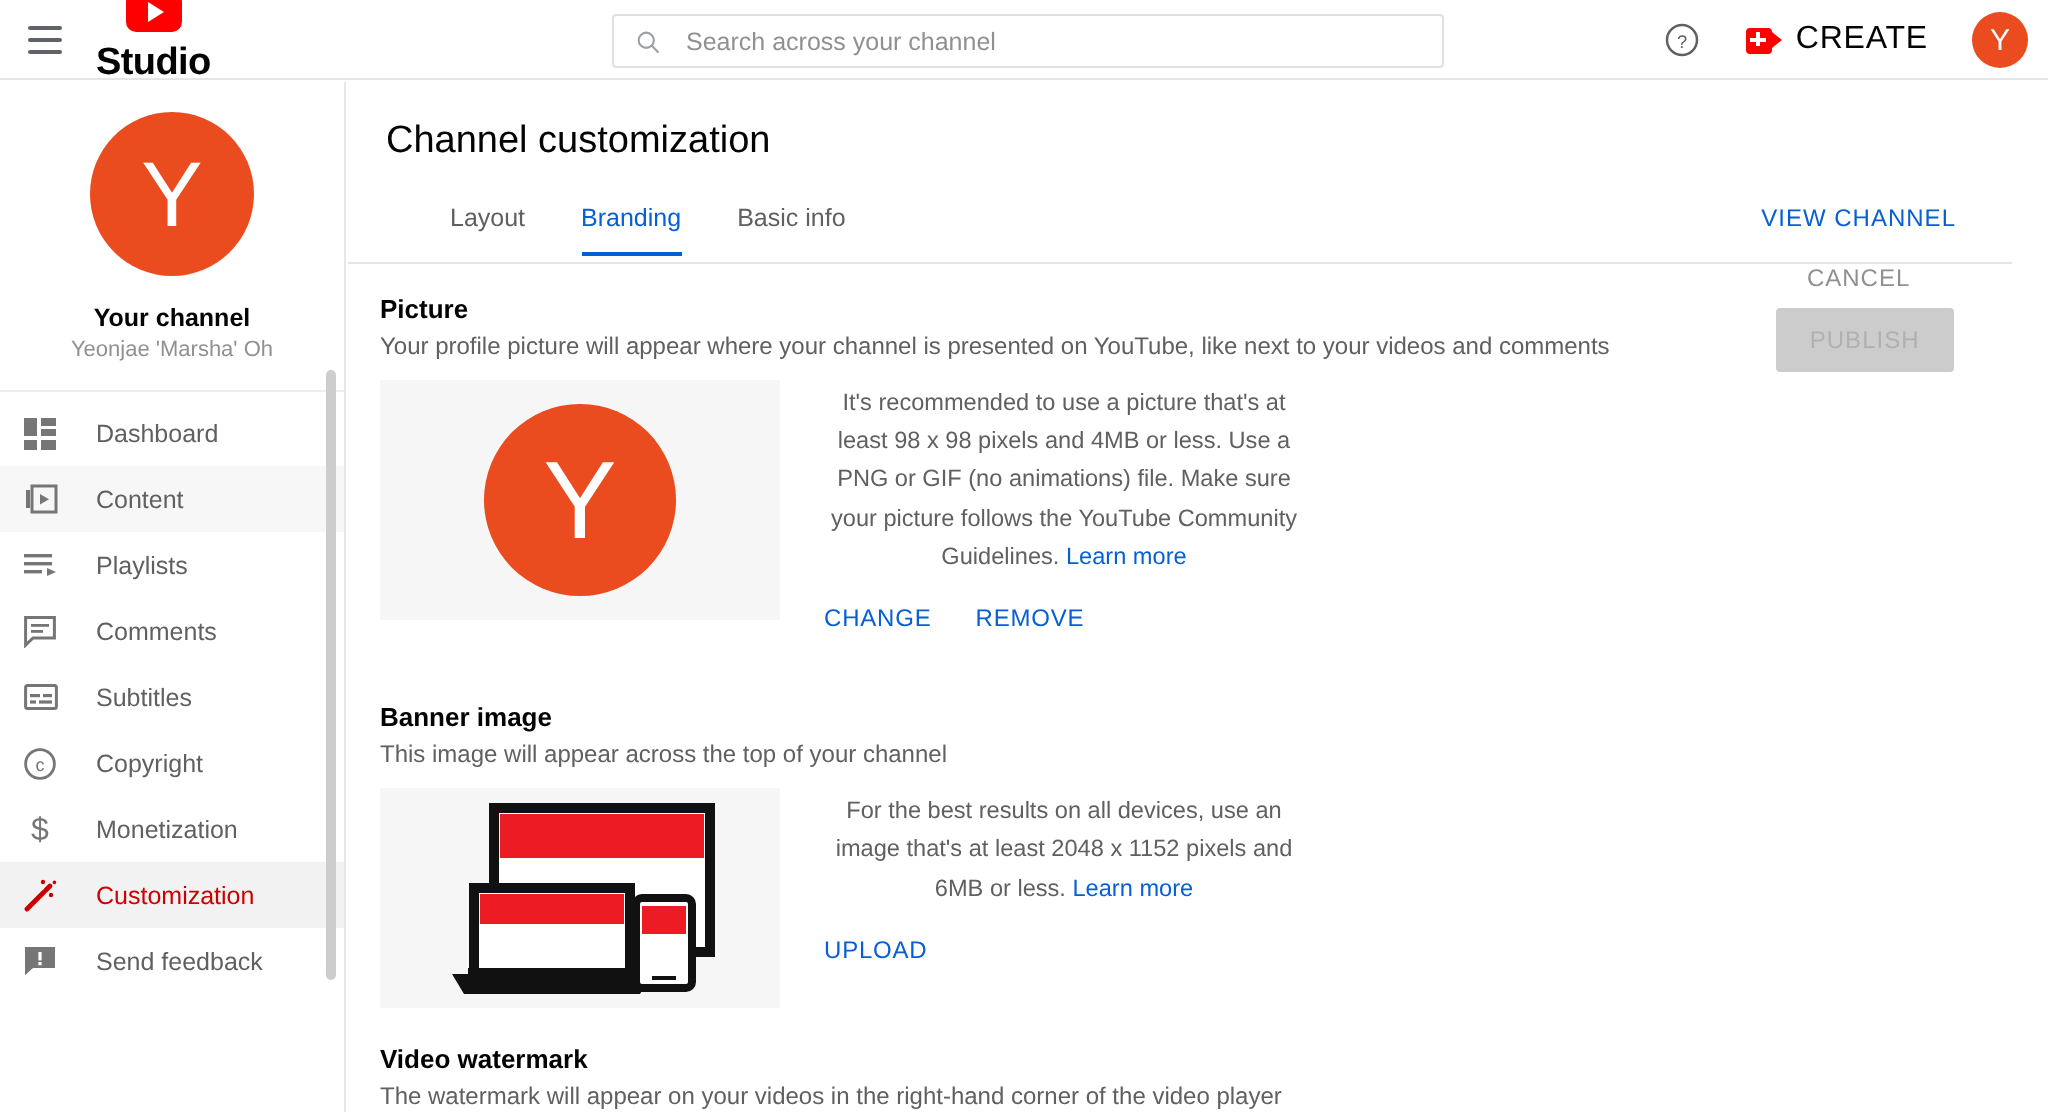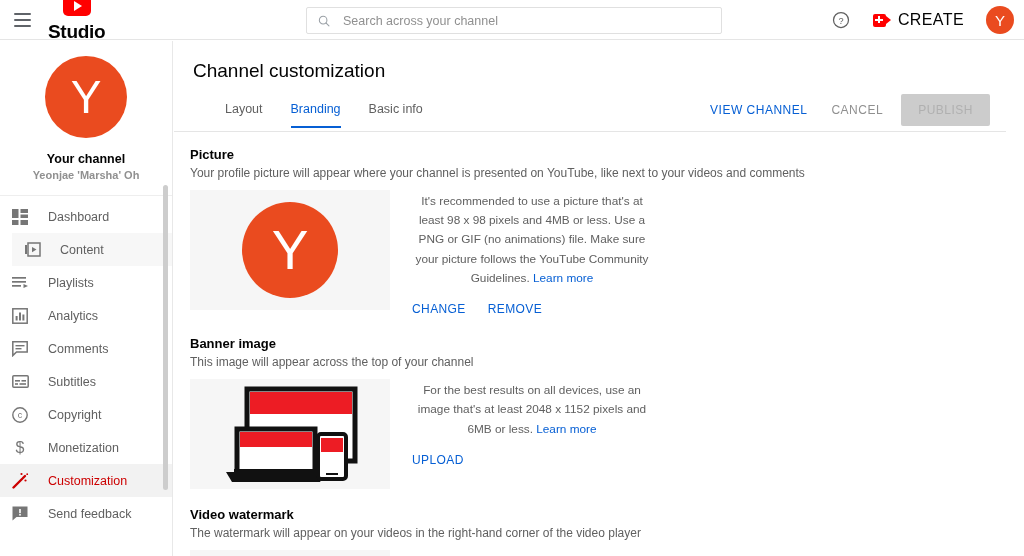--- a/index.html
+++ b/index.html
@@ -96,29 +96,29 @@
     display: flex; flex-direction: column; align-items: center;
     border-bottom: 1px solid #eeeeee;
   }
   .channel-avatar {
     width: 82px; height: 82px; border-radius: 50%;
     background: #ea4b1f; color: #fff;
     display: flex; align-items: center; justify-content: center;
     font-size: 46px; font-weight: 300; line-height: 1;
   }
   .channel-title { margin-top: 14px; font-size: 12.5px; font-weight: 700; color: #030303; }
-  .channel-sub { margin-top: 3px; font-size: 11px; color: #909090; font-weight: bold; }
+  .channel-sub { margin-top: 3px; font-size: 11px; color: #909090; }
 
   .nav-list { padding-top: 4px; position: relative; }
   .nav-item {
     display: flex; align-items: center; height: 33px;
     padding-left: 10px; cursor: pointer;
     position: relative;
   }
-  .nav-item.hovered { background: #f7f7f7; margin-left: 12px; }
+  .nav-item.hovered { background: #f7f7f7; }
   .nav-item.active { background: #f2f2f2; }
   .nav-item.active .nav-label { color: #cc0000; font-weight: 400; }
   .nav-icon {
     width: 20px; height: 20px; flex: 0 0 20px;
     display: flex; align-items: center; justify-content: center;
   }
   .nav-label {
     margin-left: 18px; font-size: 12.5px; color: #606060;
     white-space: nowrap;
   }
@@ -153,21 +153,21 @@
     content: ""; position: absolute; left: 14px; right: 14px; bottom: 0;
     height: 2.5px; background: #065fd4;
   }
   .tab:first-child.active::after { left: 0; }
   .tab-divider {
     position: absolute; left: 0; top: 90px; width: 850px; height: 1px;
     background: #e5e5e5;
   }
   .actions {
     position: absolute; right: 16px; top: 53px;
-    display: flex; align-items: center; gap: 0;
+    display: flex; align-items: center; gap: 0; flex-direction: column;
   }
   .link-btn {
     font-size: 12px; font-weight: 500; letter-spacing: 0.5px;
     padding: 8px 12px; cursor: pointer; background: none; border: none;
     font-family: "Liberation Sans", sans-serif;
   }
   .link-btn.view { color: #065fd4; }
   .link-btn.cancel { color: #909090; }
   .pub-btn {
     font-size: 12px; font-weight: 500; letter-spacing: 0.5px;
@@ -289,31 +289,20 @@
         <svg width="17" height="14" viewBox="0 0 17 14">
           <rect x="0" y="1" width="14" height="1.7" fill="#767676"></rect>
           <rect x="0" y="5" width="14" height="1.7" fill="#767676"></rect>
           <rect x="0" y="9" width="9" height="1.7" fill="#767676"></rect>
           <polygon points="11.5,8 16,10 11.5,12" fill="#767676"></polygon>
         </svg>
       </span>
       <span class="nav-label">Playlists</span>
     </div>
 
-    <div class="nav-item">
-      <span class="nav-icon">
-        <svg width="16" height="16" viewBox="0 0 16 16">
-          <rect x="0.8" y="0.8" width="14.4" height="14.4" fill="none" stroke="#767676" stroke-width="1.5"></rect>
-          <rect x="3.6" y="8" width="2" height="4.5" fill="#767676"></rect>
-          <rect x="7" y="4.5" width="2" height="8" fill="#767676"></rect>
-          <rect x="10.4" y="6.5" width="2" height="6" fill="#767676"></rect>
-        </svg>
-      </span>
-      <span class="nav-label">Analytics</span>
-    </div>
 
     <div class="nav-item">
       <span class="nav-icon">
         <svg width="16" height="16" viewBox="0 0 16 16">
           <path d="M0.8 0.8 H15.2 V11 H4.5 L0.8 14.6 Z" fill="none" stroke="#767676" stroke-width="1.5"></path>
           <rect x="3.5" y="4" width="9" height="1.4" fill="#767676"></rect>
           <rect x="3.5" y="7" width="6" height="1.4" fill="#767676"></rect>
         </svg>
       </span>
       <span class="nav-label">Comments</span>
@@ -412,21 +401,21 @@
             <span class="learn">Learn more</span>
           </p>
           <div class="sec-links">
             <span class="sec-link">CHANGE</span>
             <span class="sec-link">REMOVE</span>
           </div>
         </div>
       </div>
     </div>
 
-    <div style="margin-top:20px">
+    <div style="margin-top:35px">
       <div class="sec-title">Banner image</div>
       <div class="sec-desc">This image will appear across the top of your channel</div>
       <div class="sec-body">
         <div class="preview-box banner-preview">
           <svg class="devices" viewBox="0 0 152 100">
 
             <rect x="33" y="5" width="108" height="72" fill="#ffffff" stroke="#111111" stroke-width="5"></rect>
             <rect x="36" y="8" width="102" height="22" fill="#ed1c24"></rect>
 
             <rect x="23" y="45" width="78" height="45" fill="#ffffff" stroke="#111111" stroke-width="5"></rect>

